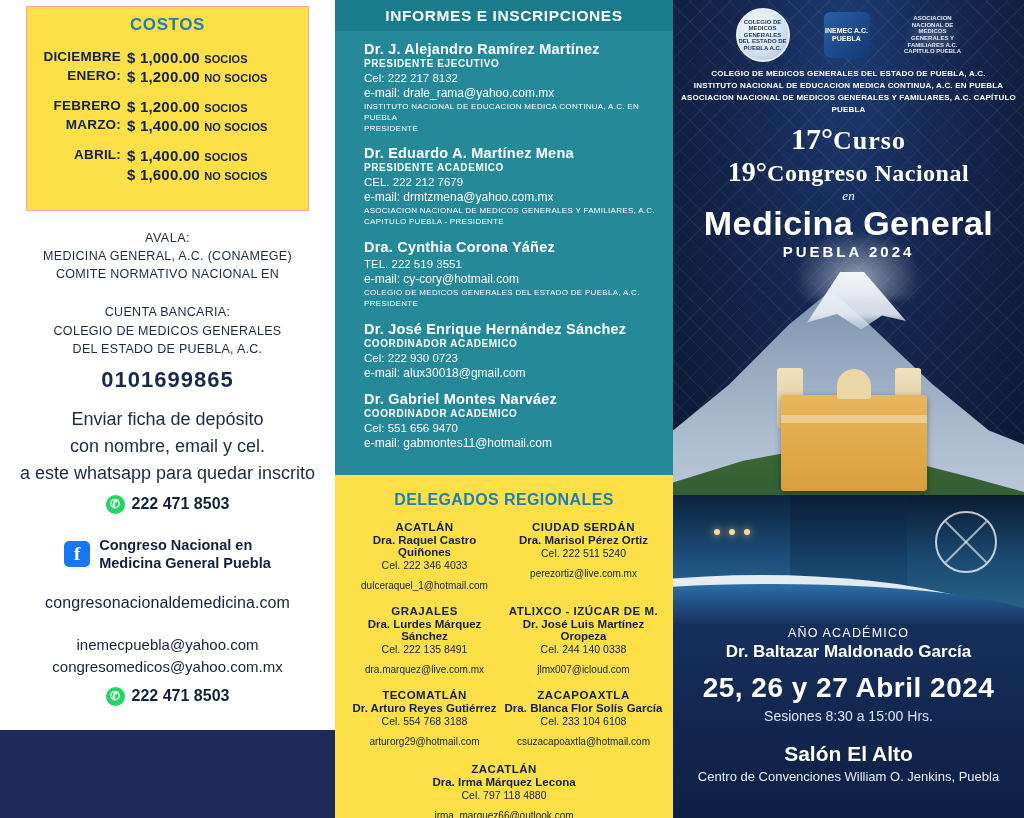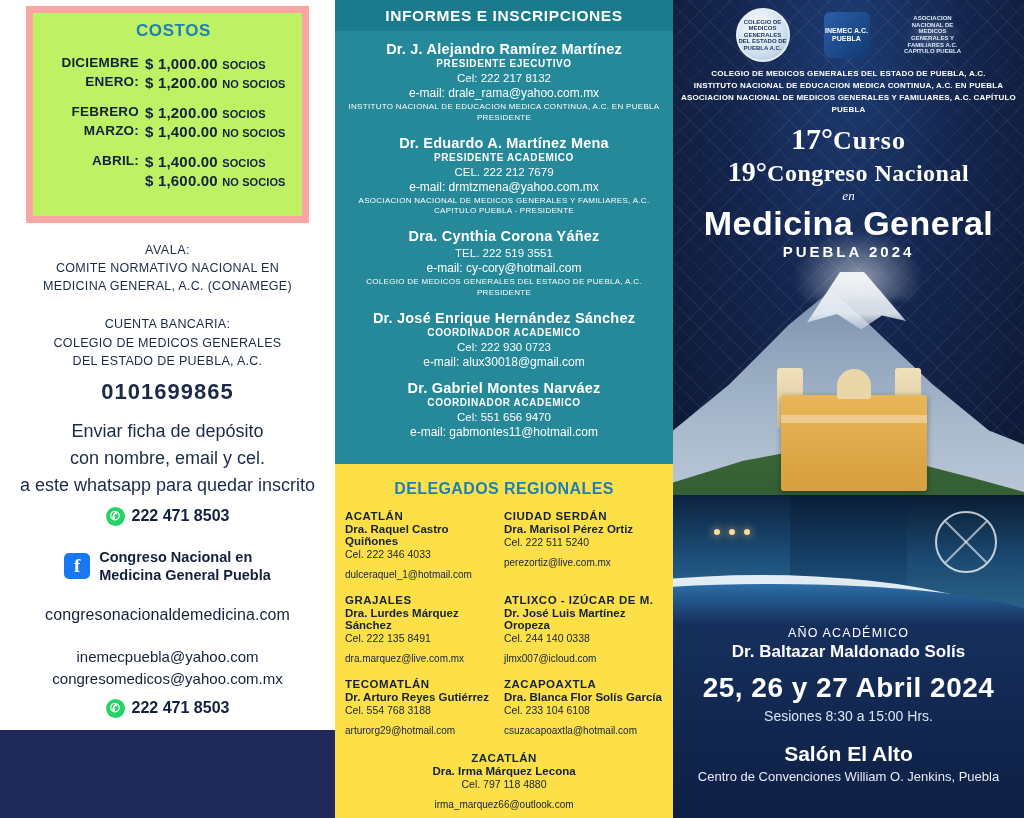--- a/index.html
+++ b/index.html
@@ -12,23 +12,23 @@
   }
   .page { position: relative; width: 1024px; height: 818px; display: flex; }
 
   
   .col-left {
     width: 335px; height: 818px; background: #ffffff;
     position: relative; padding: 0;
   }
   .costos-box {
     margin: 6px 26px 0 26px;
-    border: 7px solid #fca5a5;
-    padding: 8px 4px 14px 16px;
-    background: #bef264;
+    border: 1px solid #fca5a5;
+    padding: 8px 4px 14px 4px;
+    background: #fde047;
   }
   .costos-title {
     text-align: center; color: #1f7fb5; font-weight: bold;
     font-size: 17px; letter-spacing: .6px; margin-bottom: 14px;
     font-family: "Liberation Sans", sans-serif;
   }
   .cost-row { display: flex; margin-bottom: 2px; }
   .cost-label {
     width: 96px; text-align: right; color: #14213d; font-weight: bold;
     font-size: 13.5px; padding-right: 6px; letter-spacing: .2px;
@@ -70,33 +70,33 @@
     background: #1f2a5a;
   }
 
   
   .col-mid { width: 338px; height: 818px; background: #fde047; position: relative; }
   .informes-header {
     background: #1a7b8c; color: #ffffff; text-align: center;
     font-weight: bold; font-size: 15.5px; letter-spacing: .6px; padding: 7px 0 6px 0;
   }
   .informes-body { background: #25899a; padding: 10px 8px 14px 8px; }
-  .contact { text-align: center; color: #ffffff; margin-bottom: 11px; }
+  .contact { text-align: left; color: #ffffff; margin-bottom: 11px; margin-left: 21px; }
   .c-name { font-size: 14.5px; font-weight: bold; letter-spacing: .2px; }
   .c-role { font-size: 10px; font-weight: bold; letter-spacing: .6px; margin-top: 1px;}
   .c-tel { font-size: 11.5px; margin-top: 3px; }
   .c-mail { font-size: 12px; margin-top: 2px; }
   .c-org { font-size: 8px; letter-spacing: .3px; margin-top: 2px; line-height: 1.35; }
 
   .deleg-title {
     text-align: center; color: #1f7fb5; font-weight: bold;
     font-size: 16px; letter-spacing: .4px; margin: 16px 0 12px 0;
   }
   .deleg-grid { display: flex; flex-wrap: wrap; padding: 0 10px; }
-  .deleg { width: 50%; margin-bottom: 14px; color: #14213d; }
+  .deleg { width: 50%; text-align: center; margin-bottom: 14px; color: #14213d; }
   .d-city { font-size: 11.5px; font-weight: bold; letter-spacing: .5px; }
   .d-name { font-size: 11.5px; font-weight: bold; margin-top: 1px; }
   .d-tel { font-size: 10.5px; margin-top: 1px; }
   .d-mail { font-size: 10px; margin-top: 9px; }
   .deleg-single { width: 100%; text-align: center; color: #14213d; margin-top: 2px; }
 
   
   .col-right { width: 351px; height: 818px; position: relative; overflow: hidden; background: #0d1b3e; }
   .r-sky {
     position: absolute; inset: 0 0 auto 0; height: 500px;
@@ -269,22 +269,22 @@
               <div class="cost-label"></div>
               <div class="cost-val">$ 1,600.00 <span class="small">NO SOCIOS</span></div>
             </div>
           </div>
         </div>
     </div>
 
     <div class="left-block">
       <div class="avala">
         <div class="lead">AVALA:</div>
+        <div>MEDICINA GENERAL, A.C. (CONAMEGE)</div>
         <div>COMITE NORMATIVO NACIONAL EN</div>
-        <div>MEDICINA GENERAL, A.C. (CONAMEGE)</div>
       </div>
 
       <div class="cuenta">
         <div>CUENTA BANCARIA:</div>
         <div>COLEGIO DE MEDICOS GENERALES</div>
         <div>DEL ESTADO DE PUEBLA, A.C.</div>
         <div class="cuenta-num">0101699865</div>
       </div>
 
       <div class="enviar">
@@ -459,20 +459,20 @@
       <div class="ph ph3">
         <div class="ferris"></div>
       </div>
     </div>
 
     <div class="wave"></div>
     <div class="wave2"></div>
 
     <div class="r-bottom">
       <div class="ano-label">AÑO ACADÉMICO</div>
-      <div class="ano-name">Dr. Baltazar Maldonado Solís</div>
+      <div class="ano-name">Dr. Baltazar Maldonado García</div>
       <div class="fechas">25, 26 y 27 Abril 2024</div>
       <div class="sesiones">Sesiones 8:30 a 15:00 Hrs.</div>
       <div class="salon">Salón El Alto</div>
       <div class="salon-sub">Centro de Convenciones  William O. Jenkins, Puebla</div>
     </div>
   </div>
 </div>
 
 </body></html>

